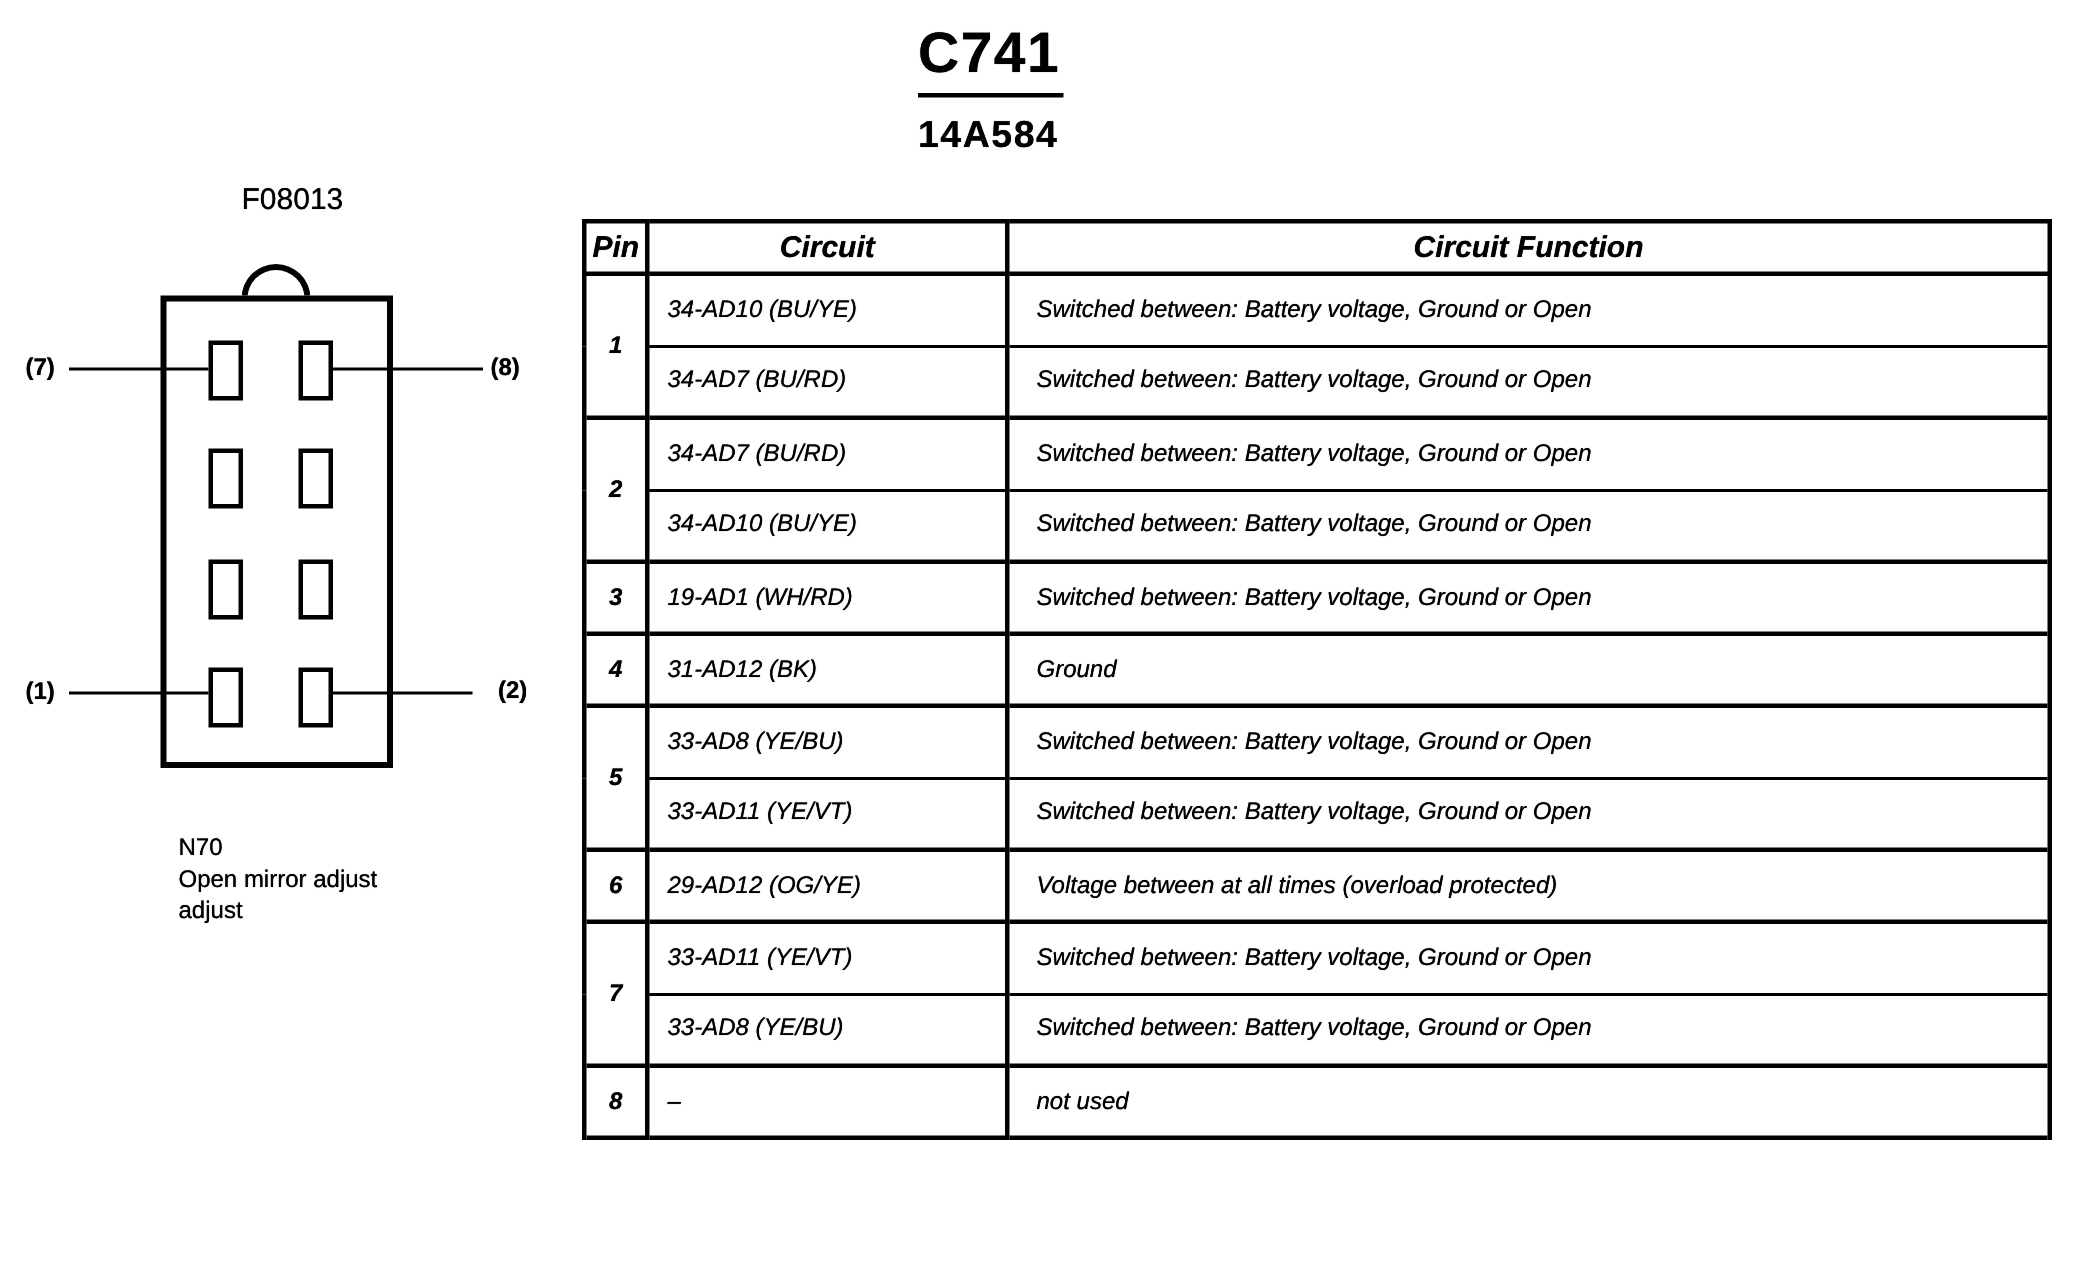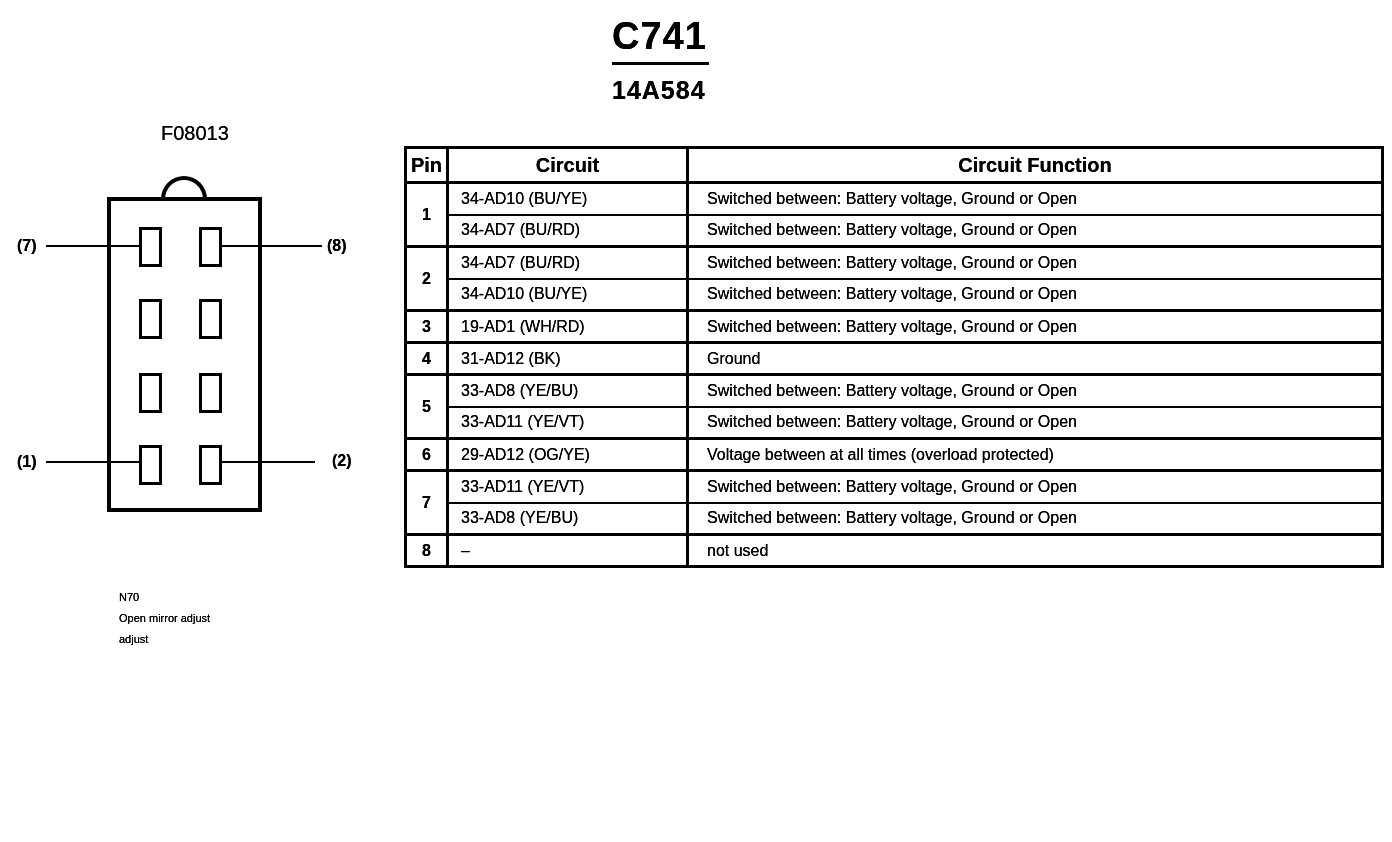--- a/index.html
+++ b/index.html
@@ -66,24 +66,24 @@
   .lead-8 { left: 222px; top: 245px; width: 100px; }
   .lead-1 { left: 46px;  top: 461px; width: 93px;  }
   .lead-2 { left: 222px; top: 461px; width: 93px;  }
 
   .callout { position: absolute; font-size: 16px; font-weight: 700; }
   .co-7 { left: 17px;  top: 237px; }
   .co-8 { left: 327px; top: 237px; }
   .co-1 { left: 17px;  top: 453px; }
   .co-2 { left: 332px; top: 452px; }
 
-  .component-block { left: 119px; top: 555px; font-size: 11px; line-height: 21px; margin-top: 32px; }
-
-  
-  .pinout-table-wrap { left: 404px; top: 146px; }
+  .component-block { left: 119px; top: 555px; font-size: 16px; line-height: 21px; }
+
+  
+  .pinout-table-wrap { left: 388px; top: 146px; font-style: italic; }
   table.pinout {
     border-collapse: collapse;
     table-layout: fixed;
     width: 980px;
     border: 3px solid #000;
   }
   col.col-pin { width: 42px; }
   col.col-circuit { width: 240px; }
   table.pinout th {
     border: 3px solid #000;
@@ -91,21 +91,21 @@
     font-size: 20px;
     font-weight: 700;
     text-align: center;
     vertical-align: middle;
   }
   table.pinout td {
     border-top: 2px solid #000;
     border-bottom: 2px solid #000;
     border-left: 3px solid #000;
     border-right: 3px solid #000;
-    height: 32px;
+    height: 48px;
     font-size: 16px;
     vertical-align: middle;
     background: #fff;
   }
   table.pinout tr.group-start td { border-top: 3px solid #000; }
   td.pin-cell { text-align: center; font-weight: 700; font-size: 17px; }
   td.circuit-cell { padding-left: 12px; }
   td.function-cell { padding-left: 18px; }
 </style>
 </head>

